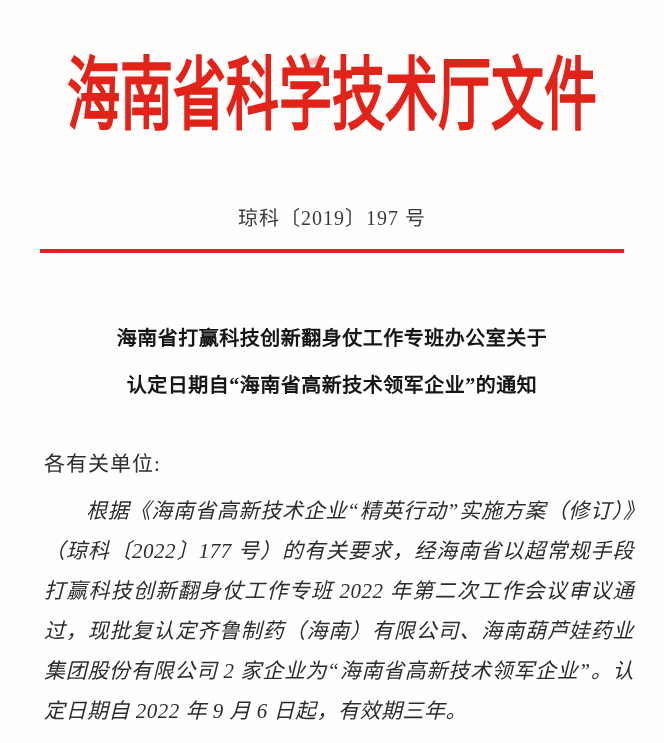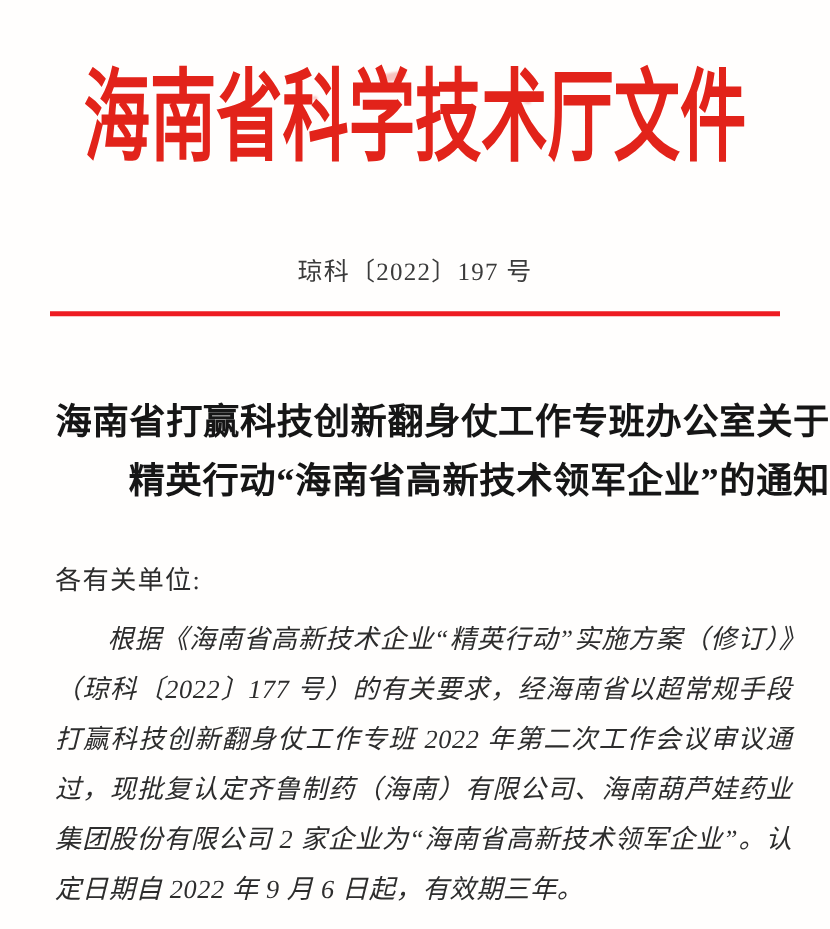--- a/index.html
+++ b/index.html
@@ -54,23 +54,23 @@
     letter-spacing:1px;
   }
   .red-divider{
     margin:18px auto 0;
     width:584px;
     height:4px;
     background:var(--divider_red,#ee1c22);
   }
   .notice-title{
     margin-top:62px;
-    text-align:right;
+    text-align:center;
     font-weight:bold;
-    font-size:29px;
+    font-size:20px;
     line-height:47px;
     color:var(--title_ink,#161616);
     letter-spacing:.5px;
   }
   .body-text{
     padding:0 30px 0 44px;
     color:var(--body_ink,#2d2d2d);
     font-size:21px;
   }
   .salutation{
@@ -92,27 +92,27 @@
 
 <div class="page">
 
   <span class="artifact a1"></span>
   <span class="artifact a2"></span>
   <span class="artifact a3"></span>
   <span class="artifact a4"></span>
 
   <h1 class="letterhead">海南省科学技术厅文件</h1>
 
-  <div class="doc-number">琼科〔2022〕197 号</div>
+  <div class="doc-number">琼科〔2019〕197 号</div>
 
   <div class="red-divider"></div>
 
   <div class="notice-title">
     <div>海南省打赢科技创新翻身仗工作专班办公室关于</div>
-    <div>精英行动“海南省高新技术领军企业”的通知</div>
+    <div>认定日期自“海南省高新技术领军企业”的通知</div>
   </div>
 
   <div class="body-text">
     <p class="salutation">各有关单位:</p>
     <p class="paragraph">根据《海南省高新技术企业“精英行动”实施方案（修订）》（琼科〔2022〕177 号）的有关要求，经海南省以超常规手段打赢科技创新翻身仗工作专班 2022 年第二次工作会议审议通过，现批复认定齐鲁制药（海南）有限公司、海南葫芦娃药业集团股份有限公司 2 家企业为“海南省高新技术领军企业”。认定日期自 2022 年 9 月 6 日起，有效期三年。</p>
   </div>
 
 </div>
 
 </body></html>

